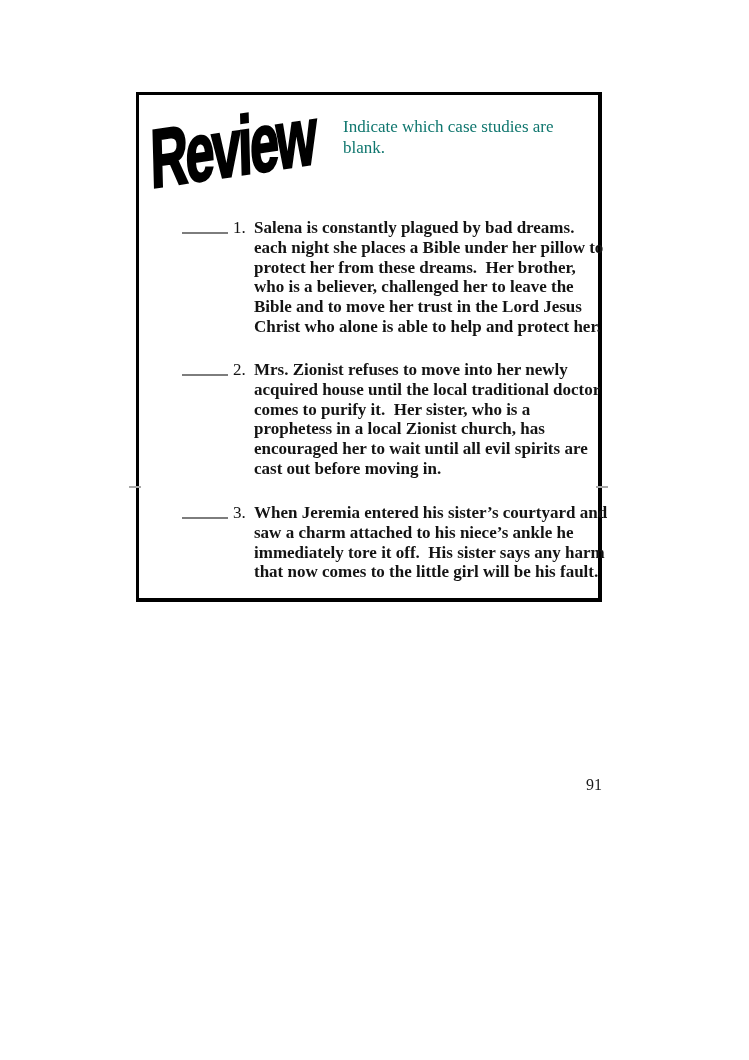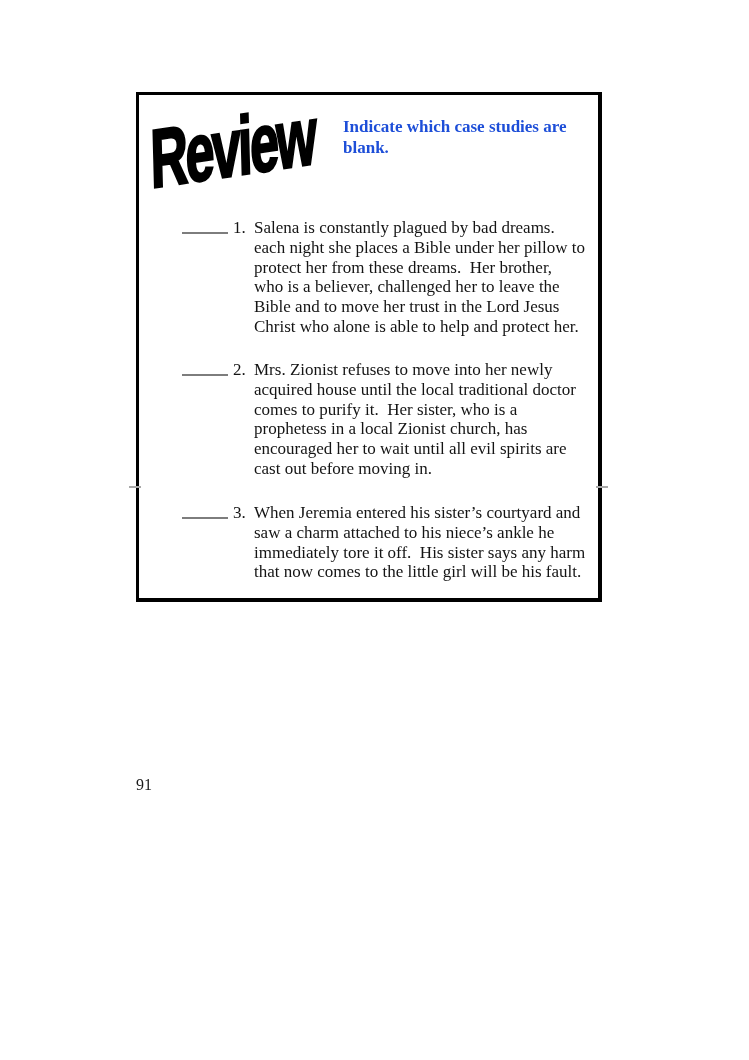--- a/index.html
+++ b/index.html
@@ -42,24 +42,24 @@
     -webkit-text-stroke: 2.5px #000000;
     white-space: nowrap;
     transform: rotate(-8.5deg) skewX(-7deg) scaleX(0.64);
     transform-origin: left 75%;
   }
   .instructions {
     position: absolute;
     left: 204px;
     top: 22px;
     width: 256px;
-    font-weight: bold;
+    font-weight: normal;
     font-size: 17px;
     line-height: 20.6px;
-    color: #1d4ed8;
+    color: #0f766e;
   }
   .instructions .line { white-space: pre; }
   .item {
     position: absolute;
     left: 0;
     padding-left: 43px;
     display: flex;
     align-items: flex-start;
   }
   .item-1 { top: 123px; }
@@ -71,32 +71,32 @@
     border-bottom: 2px solid #7d7d7d;
     margin-right: 5px;
     flex: none;
   }
   .item-number {
     width: 21px;
     flex: none;
     font-size: 17px;
     line-height: 19.8px;
   }
-  .item-lines { max-width: 348px; }
+  .item-lines { max-width: 348px; font-weight: bold; }
   .case-line {
     font-size: 17px;
     line-height: 19.8px;
     white-space: pre;
   }
   .page-number {
     position: absolute;
     left: 136px;
     top: 776px;
     width: 466px;
-    text-align: left;
+    text-align: right;
     font-size: 16px;
     color: #1a1a1a;
   }
   
   .artifact { position: absolute; background: #a8a8a8; }
   .artifact-left  { left: 129px; top: 486px; width: 12px; height: 2px; }
   .artifact-right { left: 596px; top: 486px; width: 12px; height: 2px; }
 </style>
 </head>
 <body>

